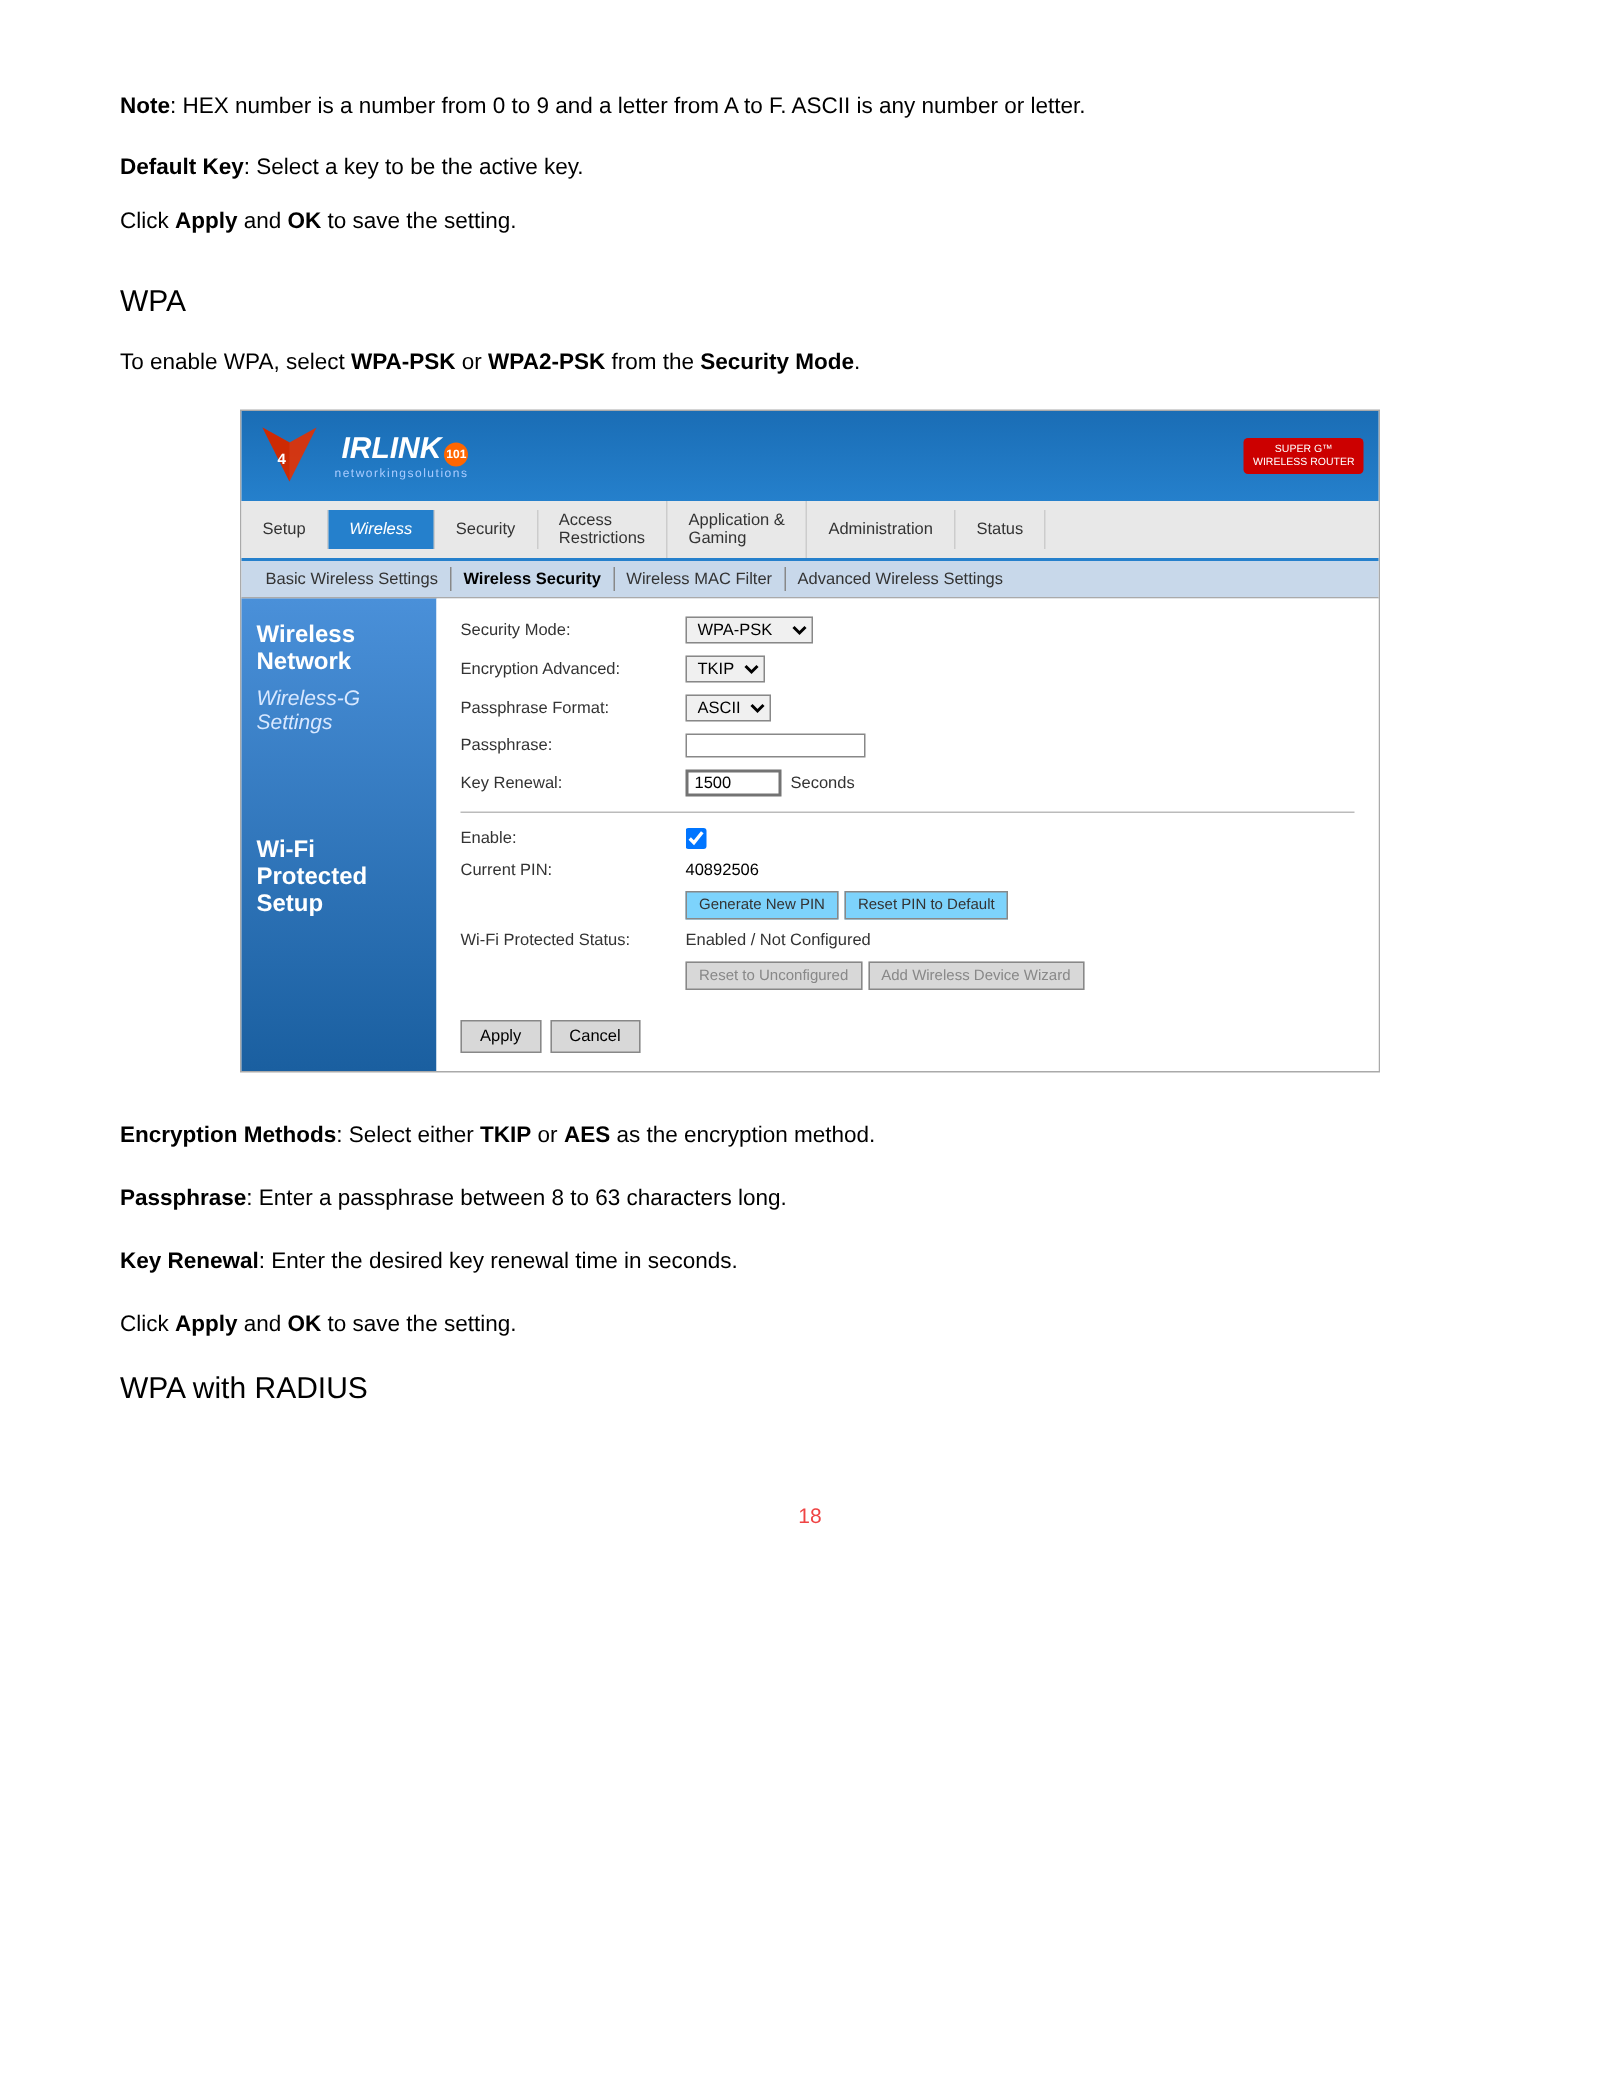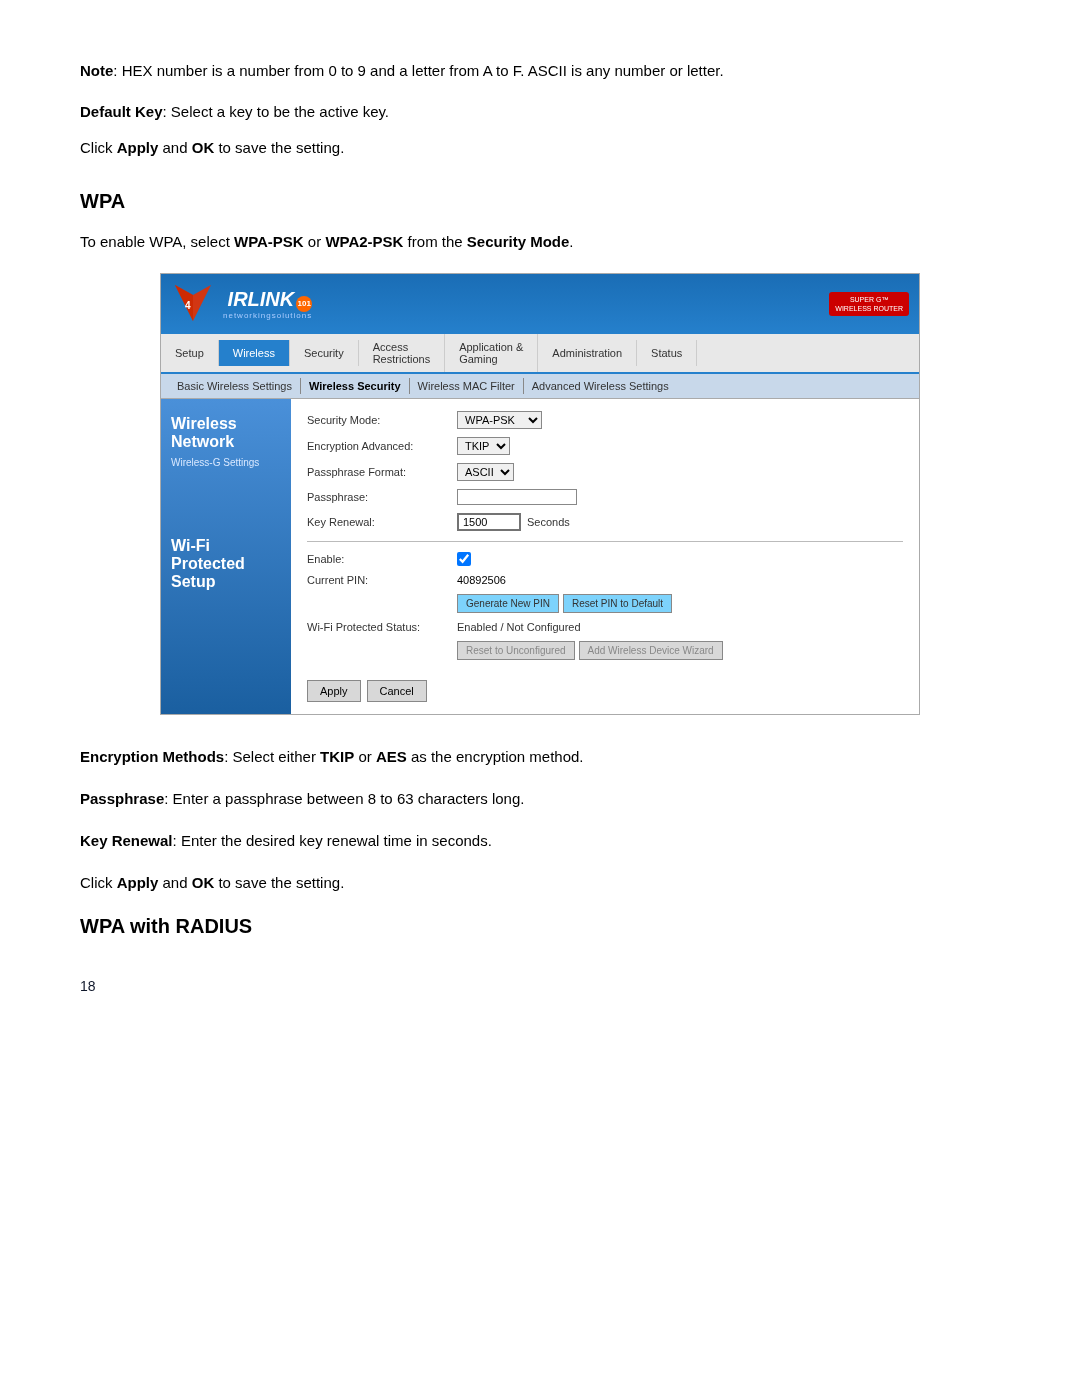--- a/index.html
+++ b/index.html
@@ -19,21 +19,21 @@
     .default-key {
       margin-bottom: 14px;
       line-height: 1.5;
     }
     .click-apply {
       margin-bottom: 30px;
       line-height: 1.5;
     }
     .section-heading {
       font-size: 20px;
-      font-weight: bold;
+      font-weight: normal;
       margin-bottom: 18px;
     }
     .wpa-intro {
       margin-bottom: 20px;
       line-height: 1.5;
     }
 
     
     .router-ui {
       border: 1px solid #aaaaaa;
@@ -74,20 +74,21 @@
       padding: 7px 14px;
       font-size: 11px;
       color: #333;
       cursor: pointer;
       border-right: 1px solid #cccccc;
       white-space: nowrap;
     }
     .nav-tab.wireless-tab {
       background: #2580cc;
       color: white;
+      font-style: italic;
     }
 
     
     .router-subnav {
       background: #c8d8ea;
       display: flex;
       align-items: center;
       padding: 4px 8px;
       border-bottom: 1px solid #aaaaaa;
       flex-wrap: wrap;
@@ -118,22 +119,23 @@
     }
     .sidebar-section-title {
       font-weight: bold;
       color: #ffffff;
       padding: 6px 10px 3px 10px;
       font-size: 16px;
     }
     .sidebar-item {
       padding: 3px 10px;
       color: #d8e8ff;
-      font-size: 10px;
+      font-size: 14px;
       cursor: pointer;
+      font-style: italic;
     }
 
     
     .router-content {
       flex: 1;
       padding: 12px 16px;
       background: #ffffff;
     }
     .form-row {
       display: flex;
@@ -212,24 +214,24 @@
       width: 14px;
       height: 14px;
     }
 
     
     .body-section {
       margin-bottom: 18px;
       line-height: 1.6;
     }
     .page-number {
-      text-align: left;
-      margin-top: 40px;
+      text-align: center;
+      margin-top: 64px;
       font-size: 14px;
-      color: #0f172a;
+      color: #ef4444;
     }
     b { font-weight: bold; }
   </style>
 </head>
 <body>
 
 <p class="note-text">
   <b>Note</b><span>: HEX number is a number from 0 to 9 and a letter from A to F. ASCII is any number or letter.</span><br>
 </p>
 

